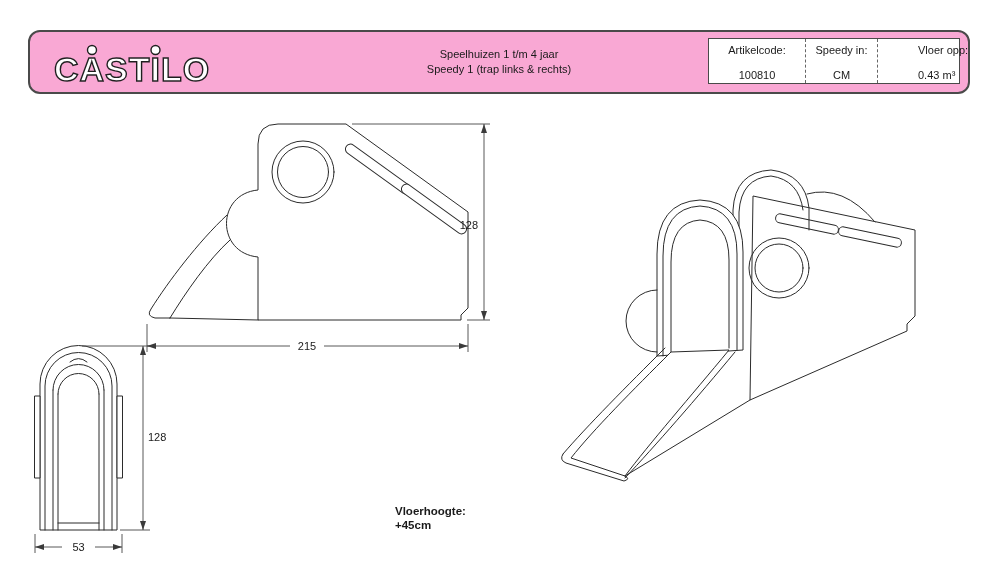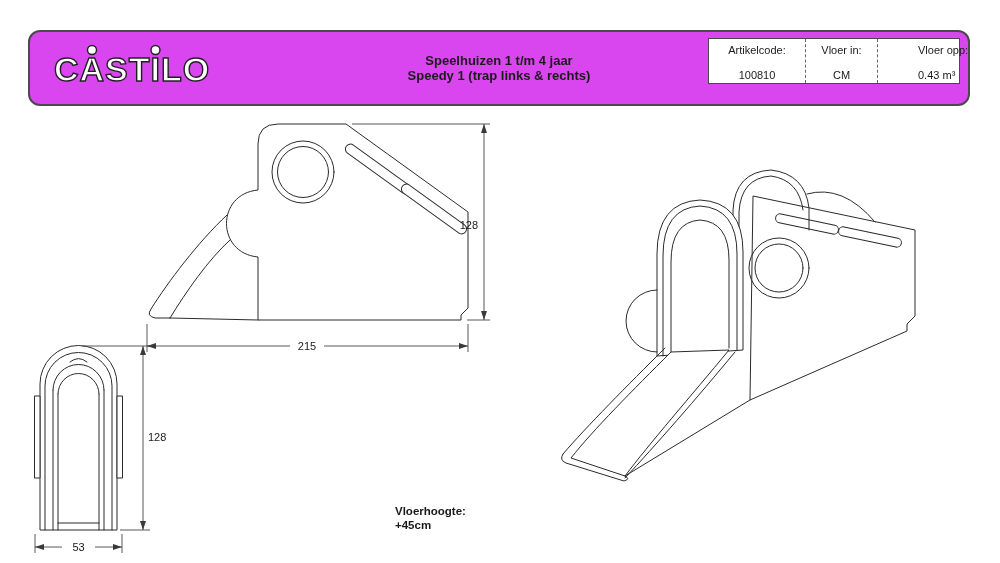--- a/index.html
+++ b/index.html
@@ -7,35 +7,35 @@
   body {
     background:#ffffff;
     font-family:"Liberation Sans", sans-serif;
     color:#1a1a1a;
     overflow:hidden;
   }
   .sheet { position:relative; width:1000px; height:563px; background:#fff; overflow:hidden; }
 
   
   .header {
-    position:absolute; left:28px; top:30px; width:942px; height:76px;
-    border:2px solid #4a4a4a; border-radius:12px; background:#d946ef;
+    position:absolute; left:28px; top:30px; width:942px; height:64px;
+    border:2px solid #4a4a4a; border-radius:12px; background:#f9a8d4;
   }
   .logo { position:absolute; left:22px; top:9px; }
   .logo-text {
     font-family:"Liberation Sans", sans-serif;
     font-weight:bold; font-size:34px; letter-spacing:1px;
     fill:#ffffff; stroke:#1f1f1f; stroke-width:1.4px;
   }
   .logo-dot { fill:#ffffff; stroke:#1f1f1f; stroke-width:1.4px; }
   .title-block {
     position:absolute; left:50%; top:50%; transform:translate(-50%,-50%);
     text-align:center;
   }
-  .title-line { font-size:13px; font-weight:bold; line-height:15px; white-space:nowrap; }
+  .title-line { font-size:11px; font-weight:normal; line-height:15px; white-space:nowrap; }
   .info-box {
     position:absolute; right:8px; top:6px; height:46px;
     display:flex; border:1.5px solid #4a4a4a; background:#fff;
   }
   .info-cell { padding:5px 6px 0; text-align:center; }
   .info-cell.c0 { width:96px; }
   .info-cell.c1 { width:72px; }
   .info-cell.c2 { width:82px;padding-left:40px; }
   .info-cell + .info-cell { border-left:1px dashed #666; }
   .info-label { font-size:11px; line-height:13px; white-space:nowrap; }
@@ -73,21 +73,21 @@
       <div class="title-line">Speelhuizen 1 t/m 4 jaar</div>
       <div class="title-line">Speedy 1 (trap links &amp; rechts)</div>
     </div>
 
     <div class="info-box">
       <div class="info-cell c0">
         <div class="info-label">Artikelcode:</div>
         <div class="info-value">100810</div>
       </div>
       <div class="info-cell c1">
-        <div class="info-label">Vloer in:</div>
+        <div class="info-label">Speedy in:</div>
         <div class="info-value">CM</div>
       </div>
       <div class="info-cell c2">
         <div class="info-label">Vloer opp:</div>
         <div class="info-value">0.43 m³</div>
       </div>
     </div>
   </div>
 
   <svg class="drawing" style="left:128px; top:112px;" width="380" height="252" viewBox="0 0 380 252">

